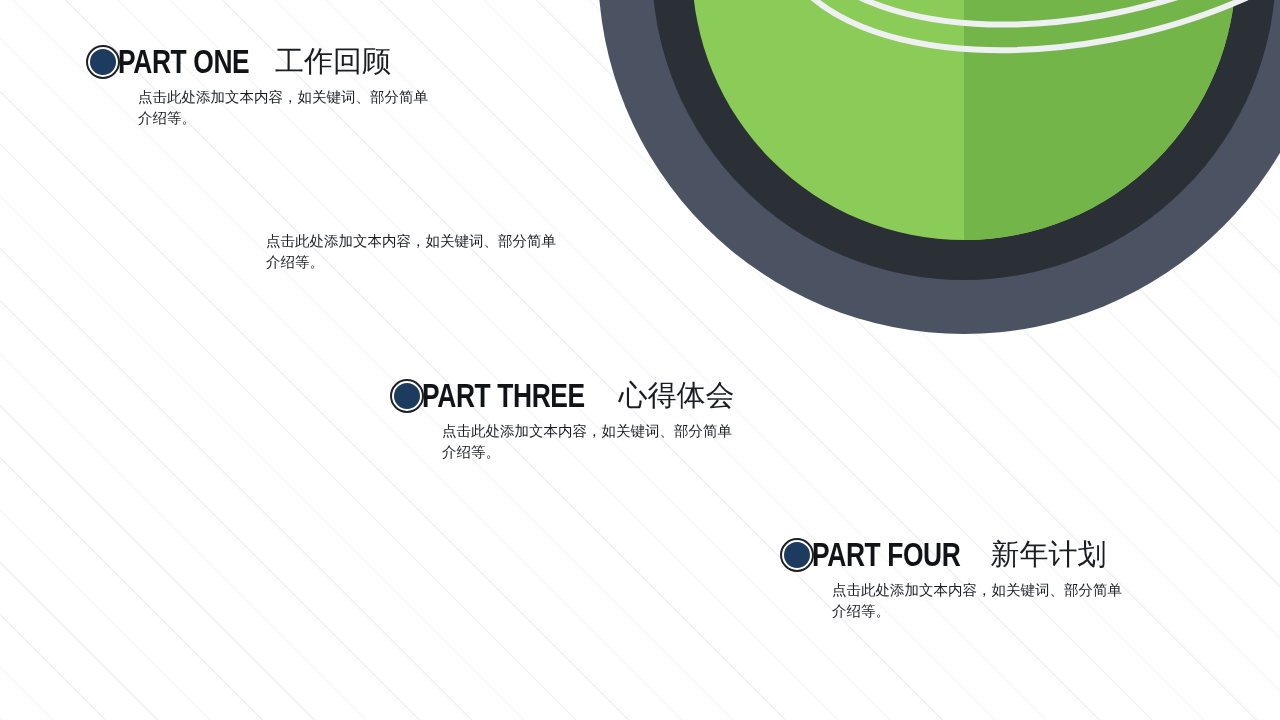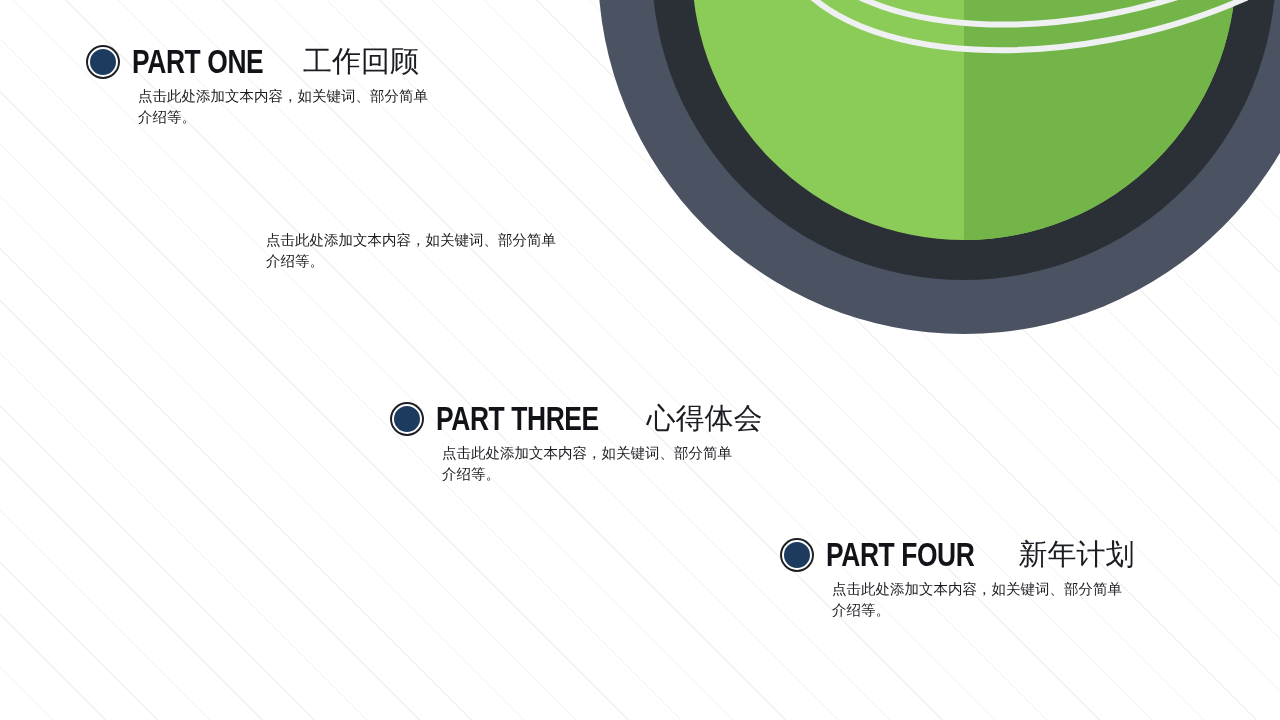--- a/index.html
+++ b/index.html
@@ -50,21 +50,20 @@
 
   
   .part-item {
     position: absolute;
     z-index: 5;
     white-space: nowrap;
   }
   .part-head {
     display: flex;
     align-items: center;
-    gap: 14px;
   }
   .bullet {
     flex: 0 0 auto;
     width: 30px;
     height: 30px;
     border-radius: 50%;
     background: #1d3a5f;
     border: 2px solid #ffffff;
     box-shadow: 0 0 0 2px #1d1f24;
     box-sizing: border-box;
@@ -81,36 +80,36 @@
   }
   .part-cn {
     font-family: "DejaVu Sans", "Liberation Sans", sans-serif;
     font-size: 29px;
     font-weight: 400;
     color: #1b1d22;
     line-height: 1;
     margin-left: -7px;
   }
   .part-body {
-    font-family: Liberation Mono, monospace;
+    font-family: Liberation Sans, sans-serif;
     font-size: 14.5px;
     line-height: 1.42;
     color: #1a1c20;
     max-width: 300px;
     white-space: normal;
   }
 
   
   #part-1 { left: 88px;  top: 45px;  }
   #part-1 .part-body { margin: 9px 0 0 50px; }
 
   #part-2 { left: 216px; top: 222px; }
   #part-2 .part-body { margin: 9px 0 0 50px; }
 
-  #part-3 { left: 392px; top: 402px; }
+  #part-3 { left: 392px; top: 379px; }
   #part-3 .part-body { margin: 9px 0 0 50px; }
 
   #part-4 { left: 782px; top: 538px; }
   #part-4 .part-body { margin: 9px 0 0 50px; }
 </style>
 </head>
 <body>
 
 <div id="slide">
 

